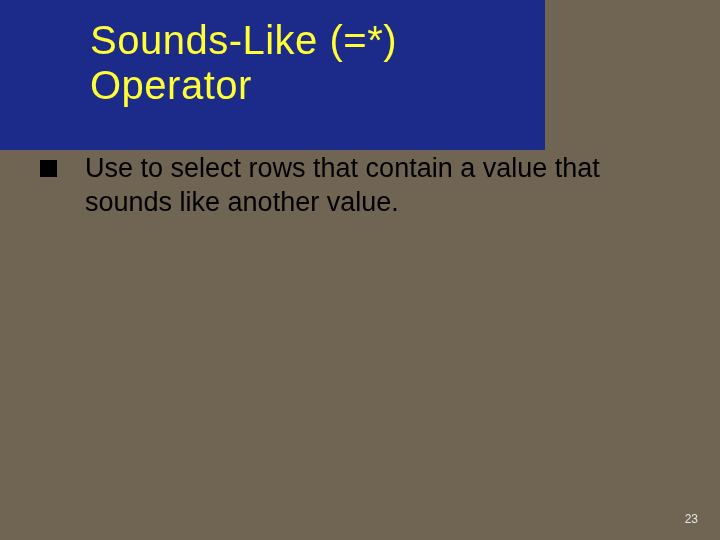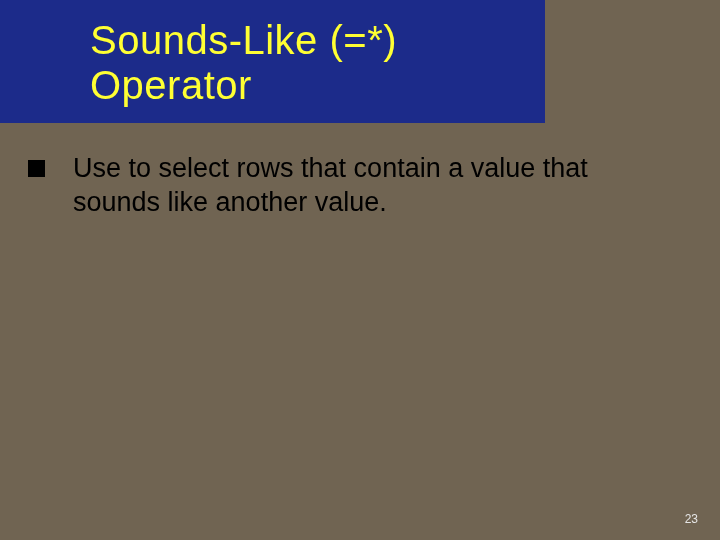--- a/index.html
+++ b/index.html
@@ -7,36 +7,36 @@
   body {
     background: #706452;
     font-family: "Comic Sans MS", "Comic Sans", cursive, sans-serif;
     position: relative;
   }
   .title-block {
     position: absolute;
     left: 0;
     top: 0;
     width: 545px;
-    height: 123px;
+    height: 150px;
     background: #1c2b8a;
     display: flex;
     align-items: flex-start;
     padding-top: 18px;
     padding-left: 90px;
   }
   .title-text {
     color: #ffff33;
     font-size: 40px;
     font-weight: 400;
     letter-spacing: 0.5px;
   }
   .body-block {
     position: absolute;
-    left: 28px;
+    left: 40px;
     top: 152px;
     right: 40px;
     display: flex;
     align-items: flex-start;
   }
   .bullet {
     width: 17px;
     height: 17px;
     background: #000000;
     margin-top: 8px;

